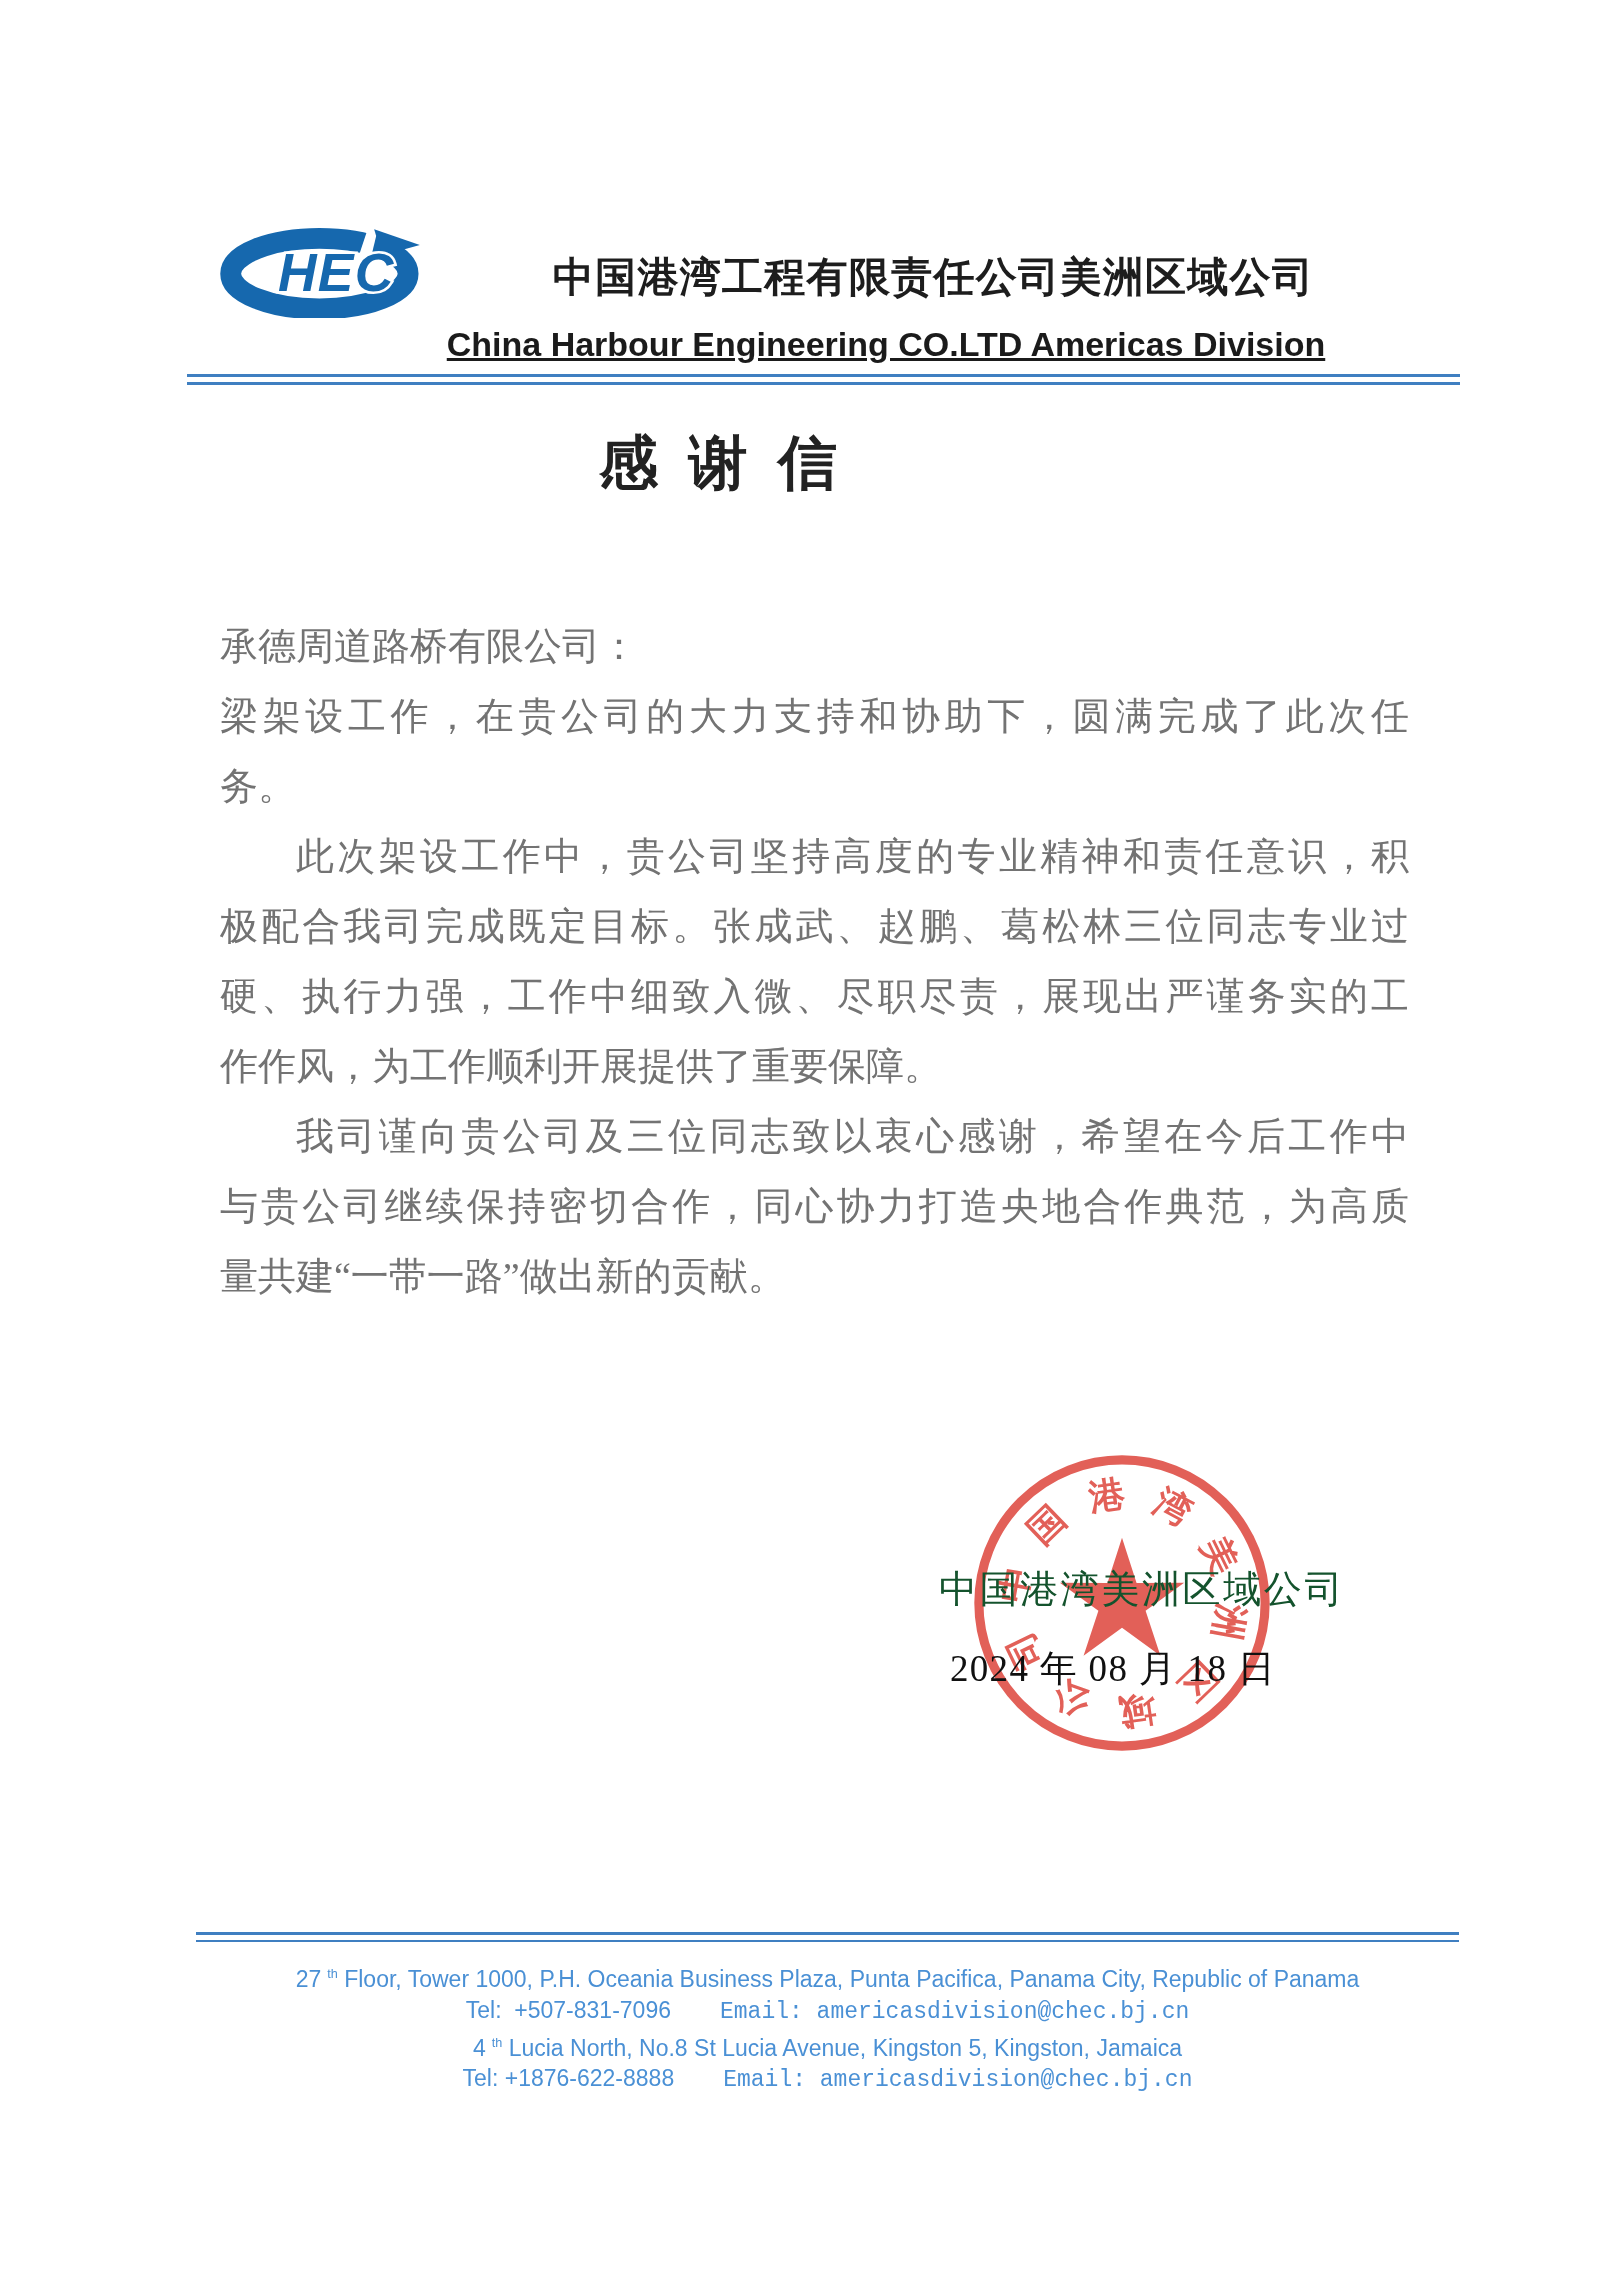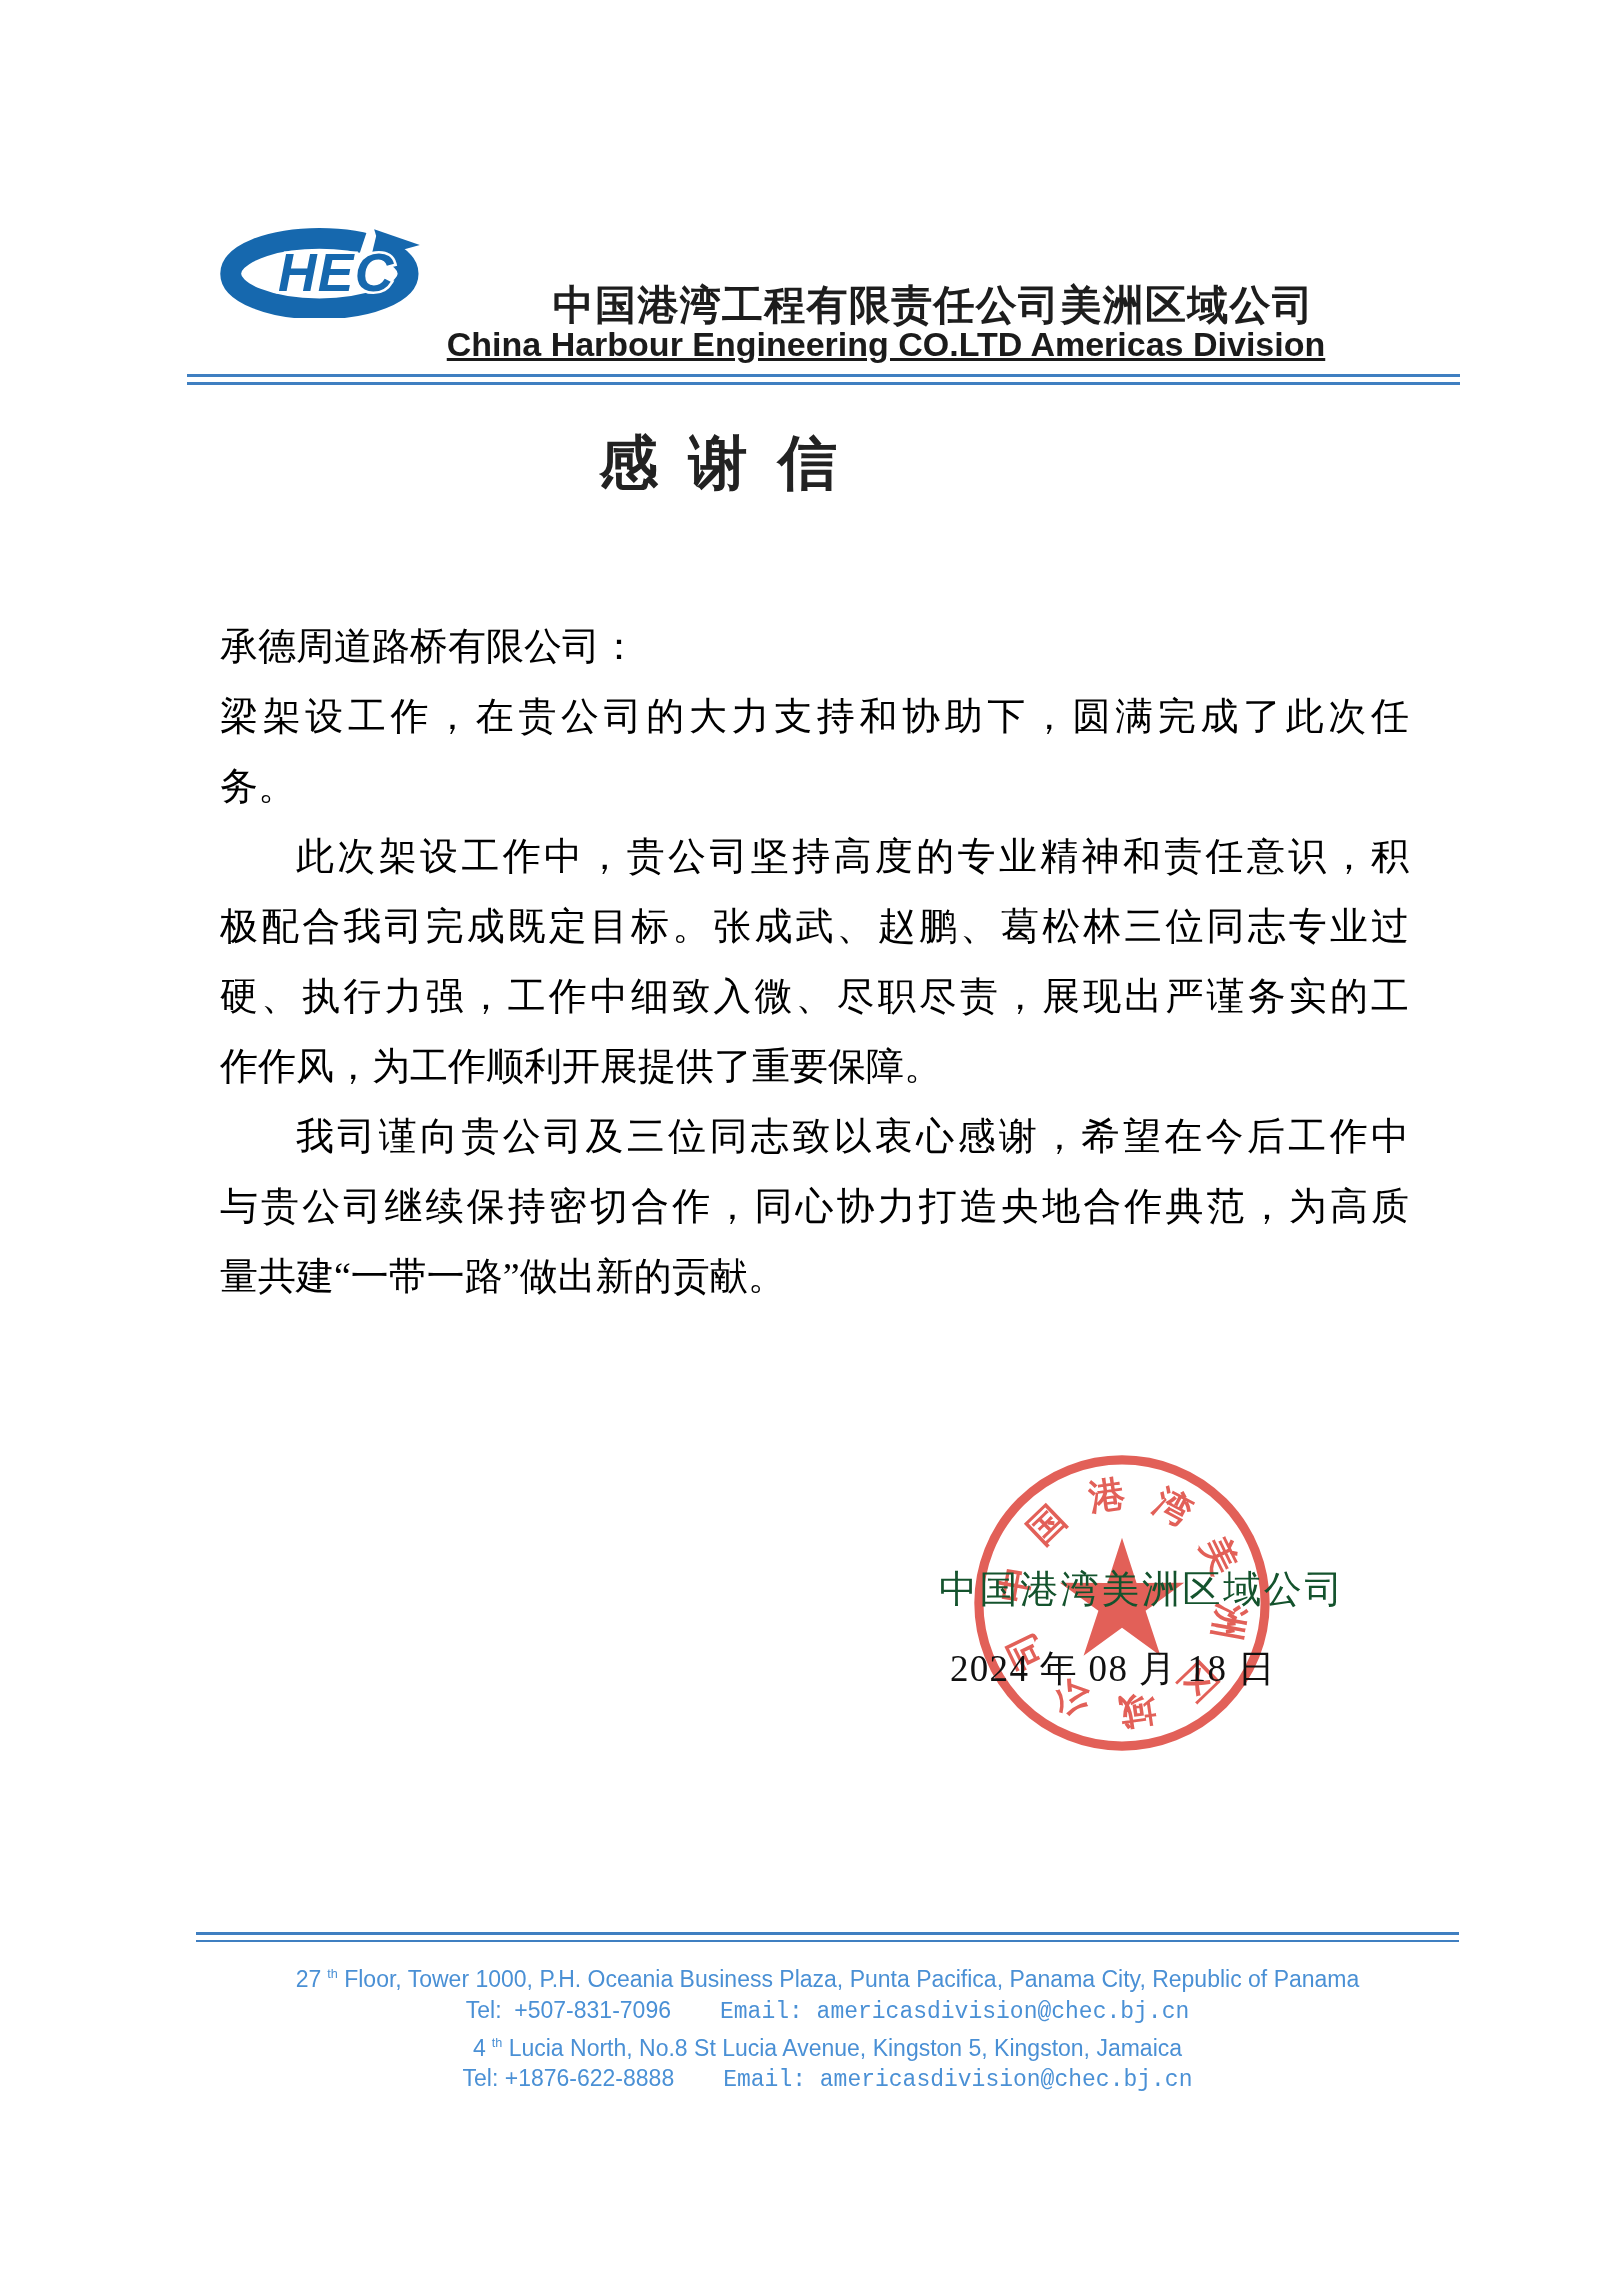--- a/index.html
+++ b/index.html
@@ -8,21 +8,21 @@
     width:1623px;height:2295px;
     margin:0 auto;
     background:#ffffff;
     overflow:hidden;
     font-family:"Liberation Serif","DejaVu Serif",serif;
     color:var(--ink_black,#1f1f1f);
   }
   
   .logo{position:absolute;left:220px;top:228px;width:204px;height:90px;}
   .company-cn{
-    position:absolute;left:549px;top:278px;width:769px;
+    position:absolute;left:549px;top:250px;width:769px;
     text-align:center;white-space:nowrap;
     font-family:"Liberation Sans","DejaVu Sans",sans-serif;
     font-weight:bold;font-size:41px;letter-spacing:1.3px;color:#1d1d1d;
   }
   .company-en{
     position:absolute;left:365px;top:325px;width:1042px;
     text-align:center;white-space:nowrap;
     font-family:"Liberation Sans","DejaVu Sans",sans-serif;
     font-weight:bold;font-size:34px;color:#1b1b1b;text-decoration:underline;
   }
@@ -32,21 +32,21 @@
   .header-rule{left:187px;top:374px;width:1273px;}
   .footer-rule{left:196px;top:1932px;width:1263px;border-bottom-width:2.6px;}
   
   .title{
     position:absolute;left:599px;top:424px;width:432px;
     text-align:left;white-space:nowrap;
     font-size:59px;font-weight:bold;letter-spacing:7.9px;color:#222;
   }
   
   .body-block{position:absolute;left:220px;top:611px;width:1189px;
-    font-size:38px;color:#000000;}
+    font-size:38px;color:#737373;}
   .bline{line-height:70px;}
   .just{text-align:justify;text-align-last:justify;}
   .left{text-align:left;text-align-last:left;}
   .indent{text-indent:76px;}
   
   .stamp{position:absolute;left:973px;top:1454px;width:298px;height:298px;z-index:1;opacity:.93;}
   .stamp .ring{fill:none;stroke:var(--stamp_red,#e0544c);stroke-width:14px;}
   .stamp .star{fill:var(--stamp_red,#e0544c);}
   .stamp text{fill:var(--stamp_red,#e0544c);font-size:55px;font-weight:bold;
     text-anchor:middle;font-family:"Liberation Serif","DejaVu Serif",serif;}

